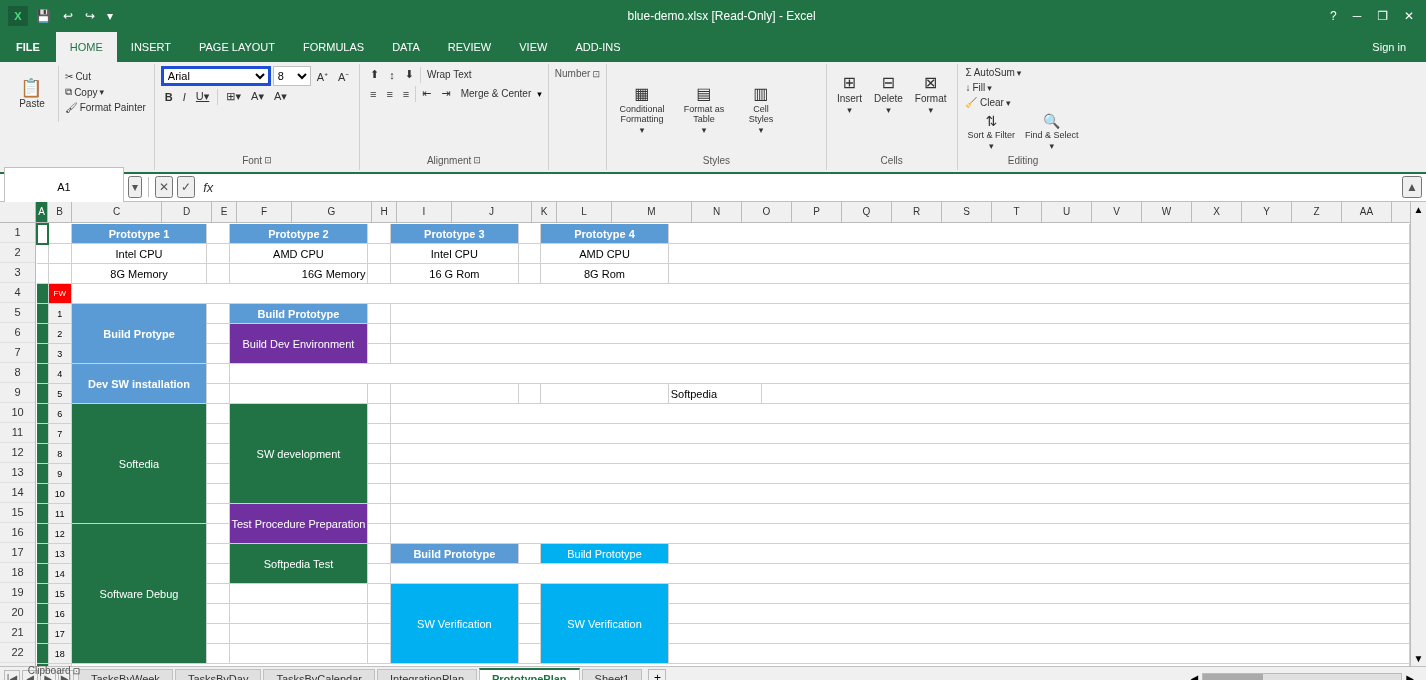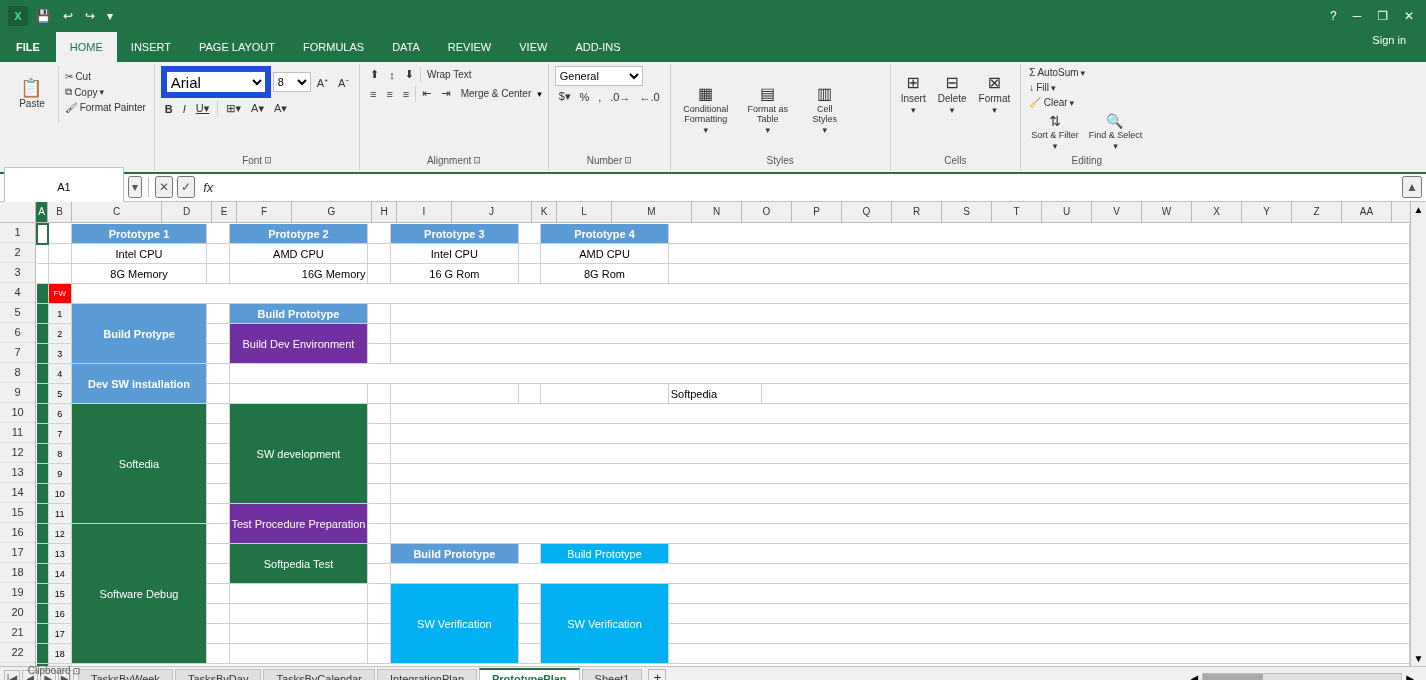--- a/index.html
+++ b/index.html
@@ -97,22 +97,22 @@
       display: flex; align-items: center; gap: 2px;
       padding: 1px 2px; font-size: 10px; color: #333;
       border-radius: 2px; white-space: nowrap;
     }
 
     
     .font-group .ribbon-group-buttons { flex-direction: column; gap: 1px; }
     .font-row1, .font-row2 { display: flex; align-items: center; gap: 2px; }
 
     .font-select {
-      width: 110px; height: 32px; font-size: 15px;
-      border: 6px solid #1d4ed8; background: white;
+      width: 110px; height: 20px; font-size: 11px;
+      border: 3px solid #1d4ed8; background: white;
     }
     .size-select { width: 38px; height: 20px; font-size: 11px; border: 1px solid #c0c0c0; background: white; }
 
     .icon-btn {
       background: none; border: 1px solid transparent; cursor: pointer;
       padding: 1px 3px; border-radius: 2px; font-size: 11px; color: #333;
     }
     .icon-btn.bold { font-weight: bold; }
     .icon-btn.italic { font-style: italic; }
     .icon-btn.underline { text-decoration: underline; }
@@ -218,38 +218,39 @@
       text-align: center;
     }
 
     .sign-in { color: white; font-size: 11px; cursor: pointer; padding: 2px 8px; }
 
     
     .ribbon-tabs-row {
       display: flex; flex-direction: row; background: #217346;
     }
     .ribbon-tabs-main { display: flex; flex: 1; }
-    .ribbon-signin { padding: 0 12px; display: flex; }
+    .ribbon-signin { padding: 0 12px; display: flex; align-items: center; }
 
     .sheet-tab-controls { display: flex; align-items: center; gap: 2px; margin-right: 4px; }
     .tab-ctrl-btn { background: none; border: 1px solid #bbb; cursor: pointer; font-size: 10px; width: 16px; height: 16px; display: flex; align-items: center; justify-content: center; color: #555; }
   </style>
 </head>
 <body>
 
 <div class="title-bar">
   <div class="title-bar-left">
     <div class="title-icon">
         <span style="color:#4ade80;font-weight:bold;font-size:11px;">X</span>
       </div>
     <button class="qs-btn">💾</button>
     <button class="qs-btn">↩</button>
     <button class="qs-btn">↪</button>
     <button class="qs-btn">▾</button>
   </div>
+  <div class="title-bar-center">blue-demo.xlsx [Read-Only] - Excel</div>
   <div class="title-bar-right">
     <button class="qs-btn">?</button>
     <button class="qs-btn">─</button>
     <button class="qs-btn">❐</button>
     <button class="qs-btn">✕</button>
   </div>
 </div>
 
 <div class="ribbon-tabs-row">
   <div class="ribbon-tabs-main">
@@ -346,32 +347,20 @@
         <span style="font-size:9px;">▾</span>
       </div>
     </div>
     <div class="ribbon-group-label">
       <span>Alignment</span>
       <span style="font-size:9px;cursor:pointer;">⊡</span>
     </div>
   </div>
 
   <div class="ribbon-group">
-    <div class="ribbon-group-buttons" style="flex-direction:column;gap:2px;">
-      <select class="num-select">
-        <option>General</option>
-      </select>
-      <div style="display:flex;gap:1px;align-items:center;">
-        <button class="icon-btn">$▾</button>
-        <button class="icon-btn">%</button>
-        <button class="icon-btn">,</button>
-        <button class="icon-btn">.0→</button>
-        <button class="icon-btn">←.0</button>
-      </div>
-    </div>
     <div class="ribbon-group-label">
       <span>Number</span>
       <span style="font-size:9px;cursor:pointer;">⊡</span>
     </div>
   </div>
 
   <div class="ribbon-group styles-group">
     <div class="ribbon-group-buttons" style="flex-direction:row;gap:4px;align-items:center;">
       <button class="r-btn large" style="min-height:56px;">
         <span style="font-size:16px;">▦</span>

